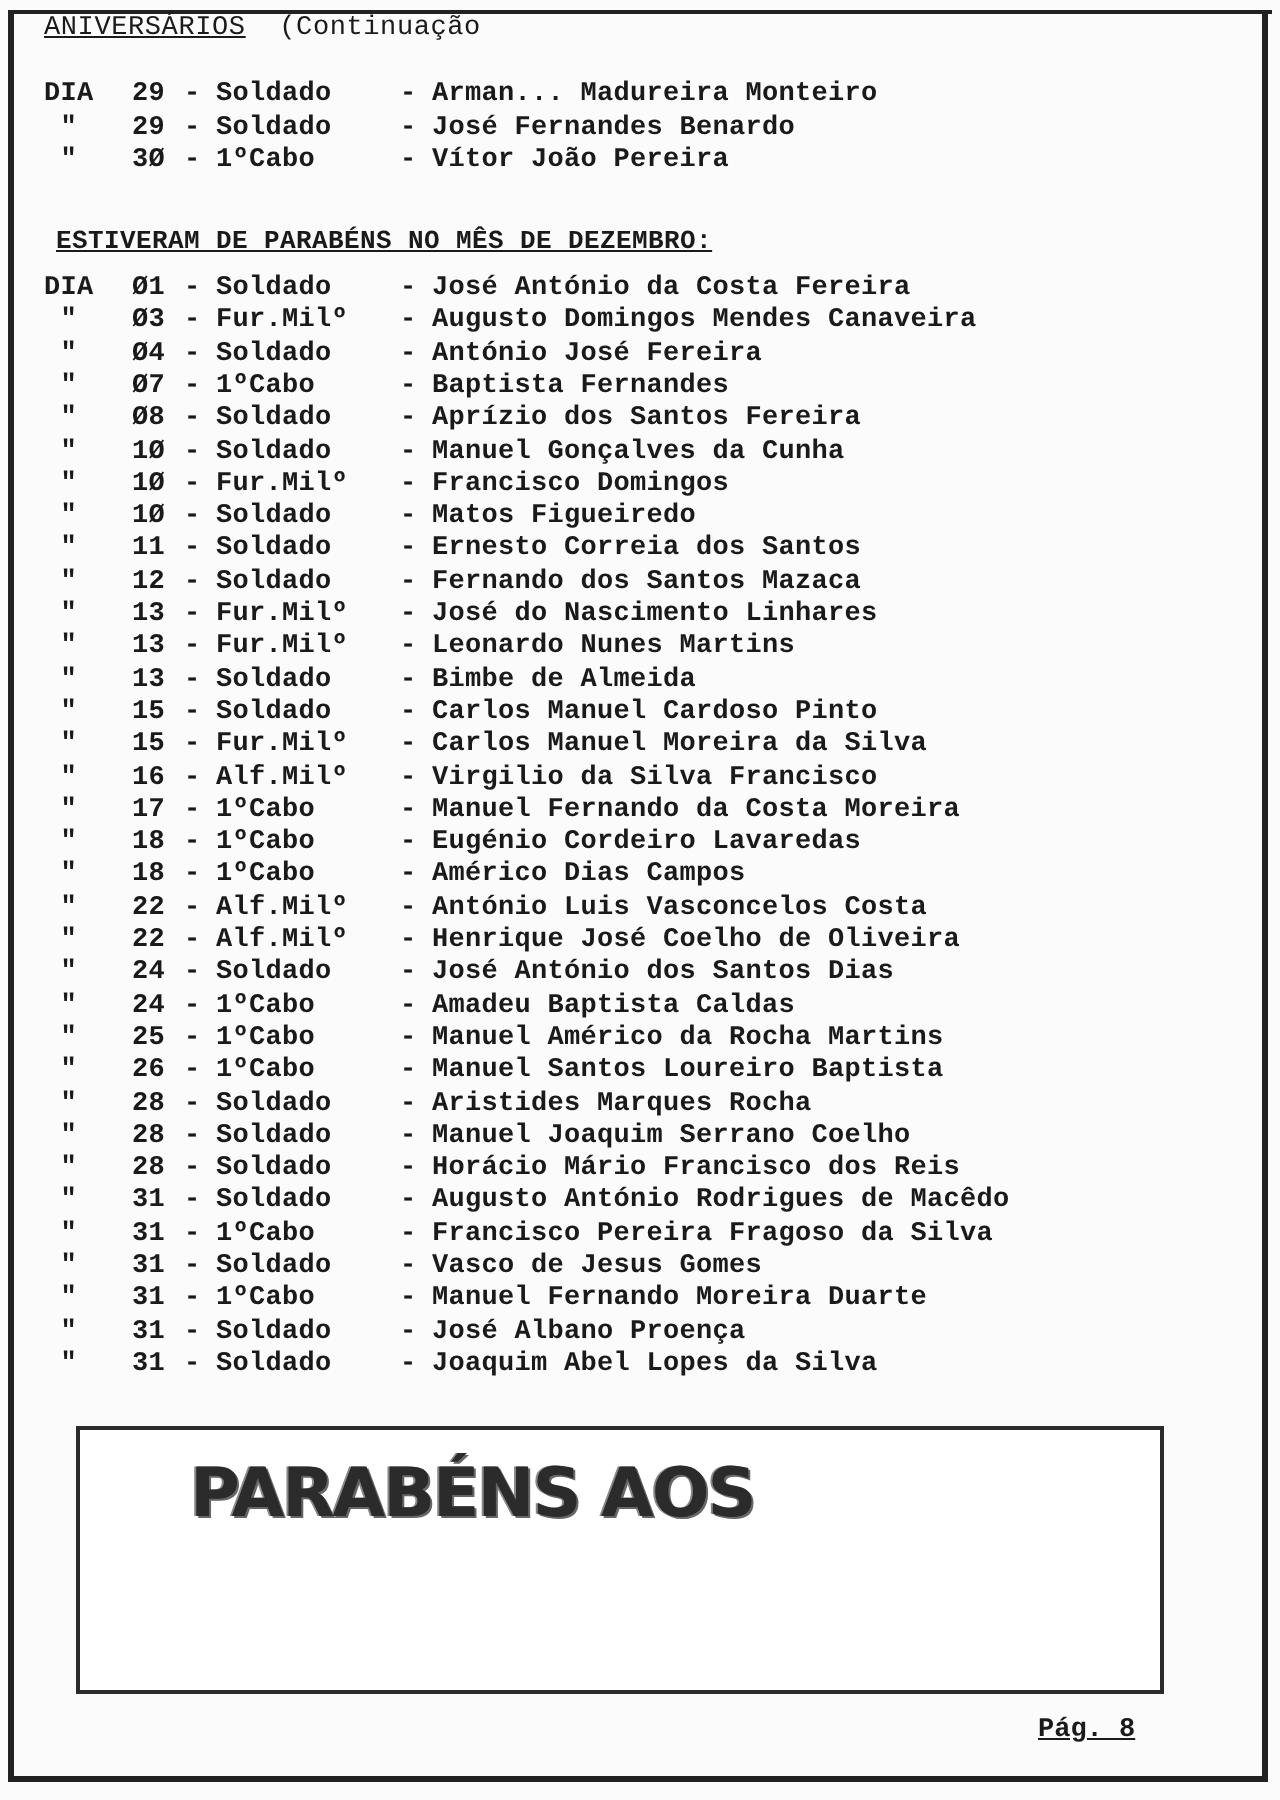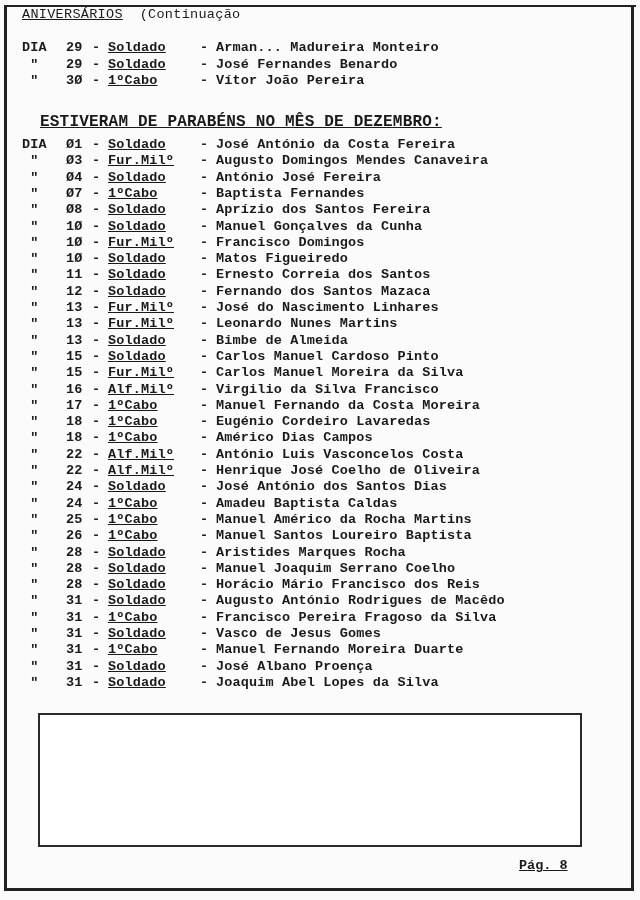--- a/index.html
+++ b/index.html
@@ -23,26 +23,26 @@
     .header-title .u { text-decoration: underline; }
 
     .row {
       position: absolute; left: 22px; height: 16px;
       font-size: 13.5px; line-height: 16px; white-space: pre;
       font-weight: bold; letter-spacing: 0.15px;
     }
     .row .ditto { display: inline-block; width: 44px; }
     .row .day { display: inline-block; width: 26px; }
     .row .dash { display: inline-block; width: 16px; }
-    .row .rank { display: inline-block; width: 92px; text-decoration: underline; }
+    .row .rank { display: inline-block; width: 92px; }
     .row .sep { display: inline-block; width: 16px; }
 
     .section-title {
-      position: absolute; left: 40px; top: 113px;
-      font-size: 16px; font-weight: bold; text-decoration: underline;
+      position: absolute; left: 28px; top: 113px;
+      font-size: 13px; font-weight: bold; text-decoration: underline;
       letter-spacing: 0.2px; white-space: pre; text-align: right;
     }
 
     .banner {
       position: absolute; left: 38px; top: 713px; width: 540px; height: 130px;
       border: 2px solid #2a2a2a; background: #fff;
     }
     .banner-line1 {
       position: absolute; left: 55px; top: 12px;
       font-family: "DejaVu Sans", sans-serif; font-weight: bold; font-size: 34px;
@@ -110,16 +110,17 @@
       <div class="row" style="top: 577.1px;"><span class="ditto"> "</span><span class="day">28</span><span class="dash">- </span><span class="rank">Soldado</span><span class="sep">- </span><span class="name">Horácio Mário Francisco dos Reis</span></div>
       <div class="row" style="top: 593.4px;"><span class="ditto"> "</span><span class="day">31</span><span class="dash">- </span><span class="rank">Soldado</span><span class="sep">- </span><span class="name">Augusto António Rodrigues de Macêdo</span></div>
       <div class="row" style="top: 609.7px;"><span class="ditto"> "</span><span class="day">31</span><span class="dash">- </span><span class="rank">1ºCabo</span><span class="sep">- </span><span class="name">Francisco Pereira Fragoso da Silva</span></div>
       <div class="row" style="top: 626px;"><span class="ditto"> "</span><span class="day">31</span><span class="dash">- </span><span class="rank">Soldado</span><span class="sep">- </span><span class="name">Vasco de Jesus Gomes</span></div>
       <div class="row" style="top: 642.3px;"><span class="ditto"> "</span><span class="day">31</span><span class="dash">- </span><span class="rank">1ºCabo</span><span class="sep">- </span><span class="name">Manuel Fernando Moreira Duarte</span></div>
       <div class="row" style="top: 658.6px;"><span class="ditto"> "</span><span class="day">31</span><span class="dash">- </span><span class="rank">Soldado</span><span class="sep">- </span><span class="name">José Albano Proença</span></div>
       <div class="row" style="top: 674.9px;"><span class="ditto"> "</span><span class="day">31</span><span class="dash">- </span><span class="rank">Soldado</span><span class="sep">- </span><span class="name">Joaquim Abel Lopes da Silva</span></div>
     </div>
 
   <div class="banner">
+    <div class="banner-line1">PARABÉNS AOS</div>
   </div>
 
   <div class="page-num">Pág. 8</div>
 </div>
 
 </body></html>

